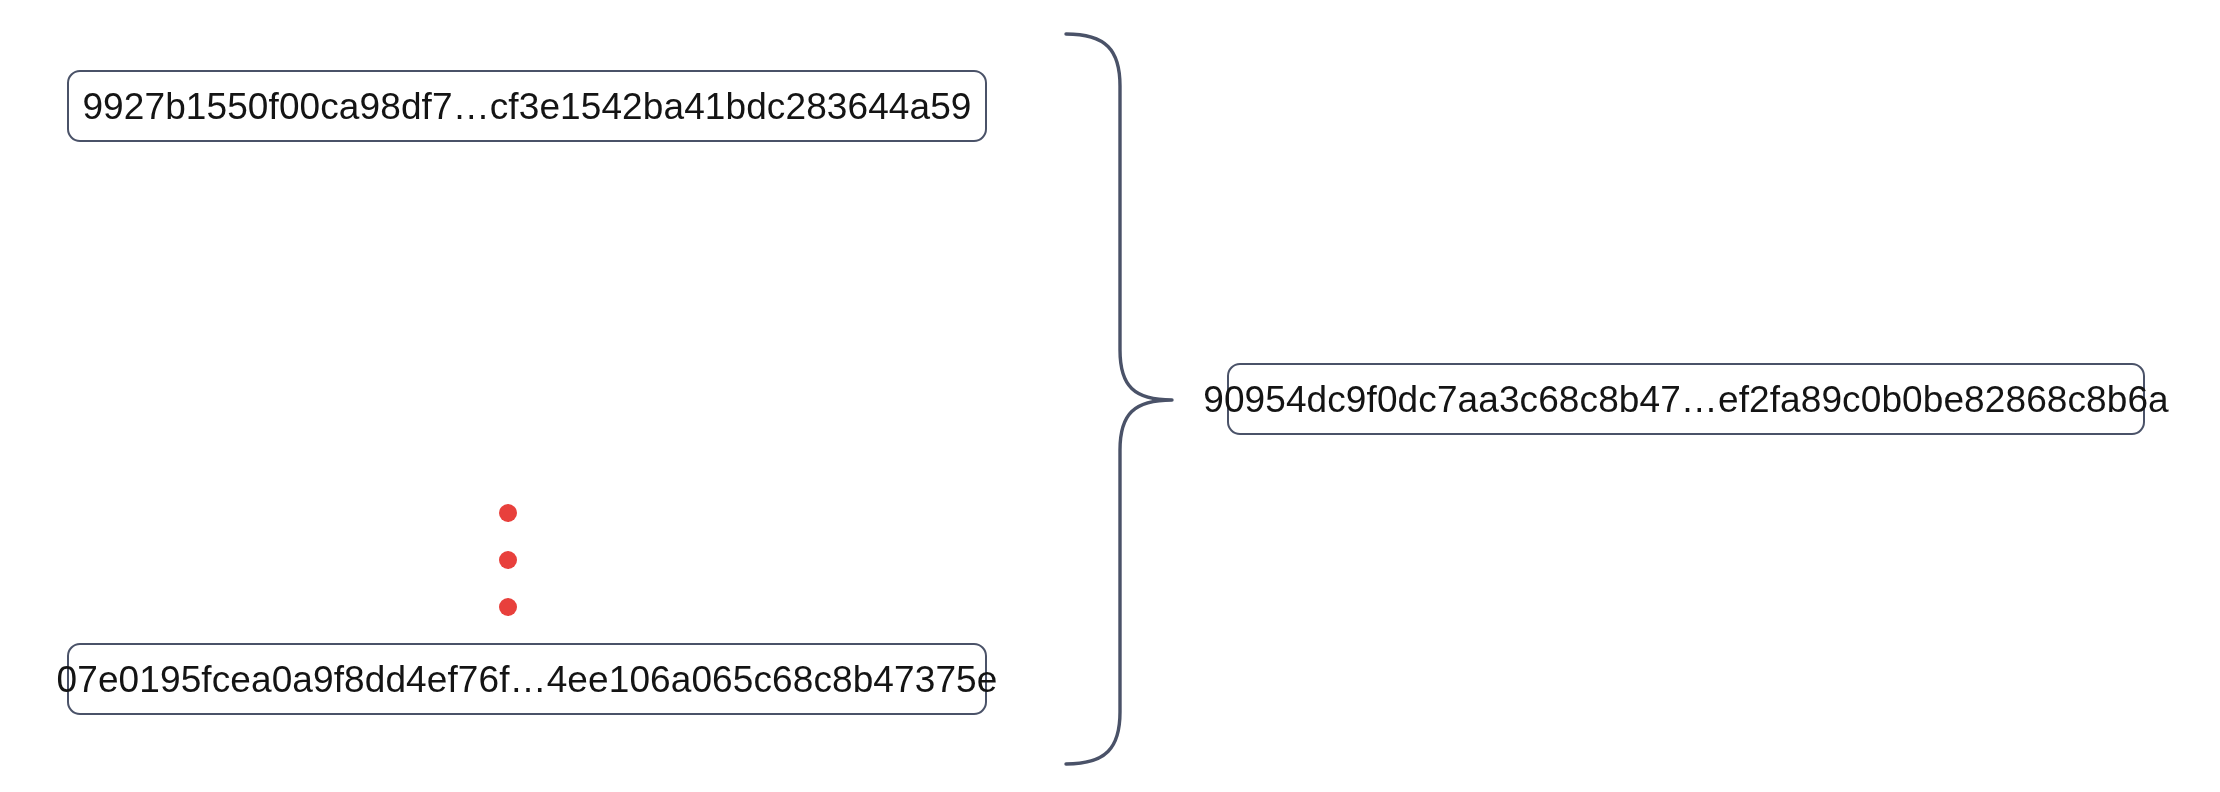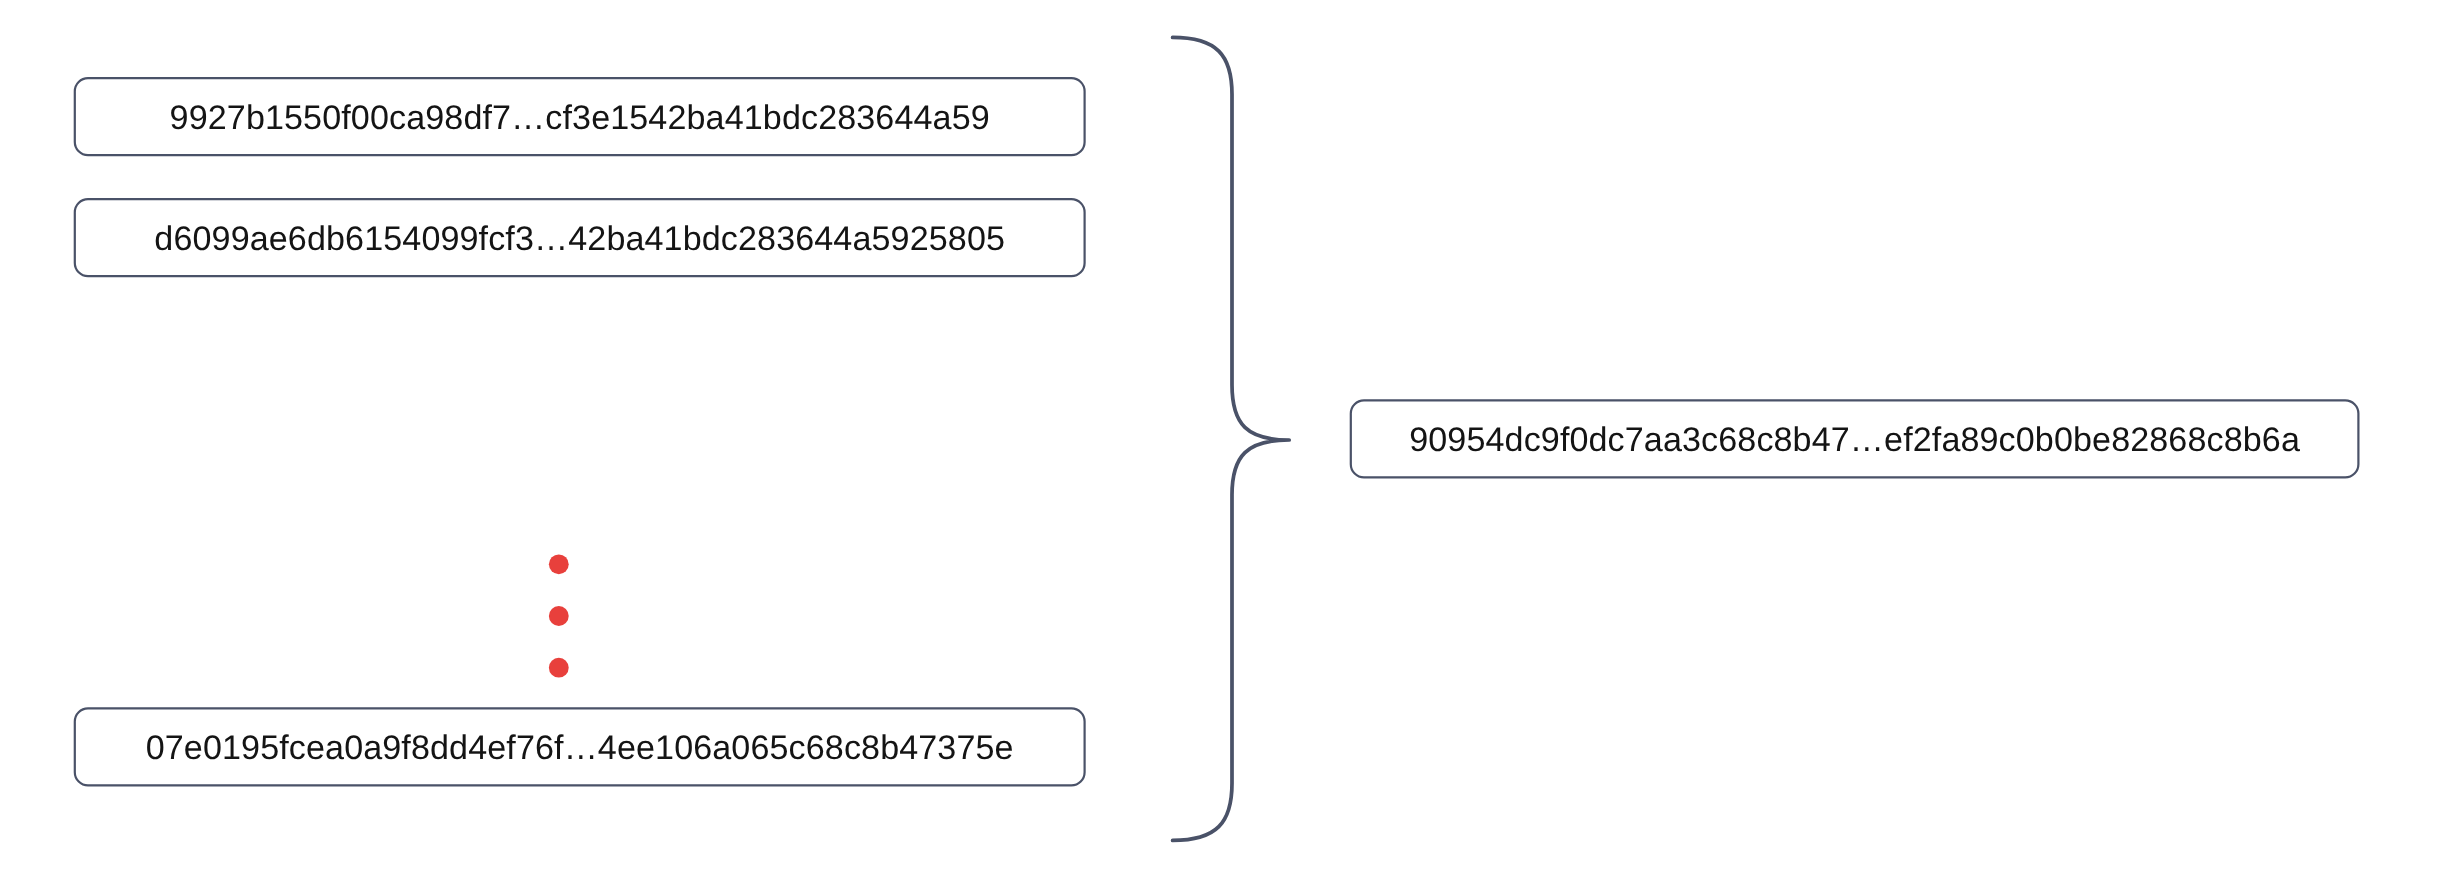--- a/index.html
+++ b/index.html
@@ -25,21 +25,21 @@
     background: #ffffff;
     border: 2.2px solid #4a5268;
     border-radius: 13px;
     display: flex;
     align-items: center;
     justify-content: center;
     height: 72px;
   }
   .hash-box .hash-text {
     font-family: "Liberation Sans", sans-serif;
-    font-size: 31px;
+    font-size: 37px;
     line-height: 1;
     color: #141414;
     letter-spacing: 0.1px;
     white-space: nowrap;
   }
 
   .input-box {
     left: 67px;
     width: 920px;
   }
@@ -93,23 +93,20 @@
 </style>
 </head>
 <body>
 
 <div id="canvas">
 
   <div class="hash-box input-box in-1">
     <span class="hash-text">9927b1550f00ca98df7…cf3e1542ba41bdc283644a59</span>
   </div>
 
-  <div class="hash-box input-box in-2">
-    <span class="hash-text">d6099ae6db6154099fcf3…42ba41bdc283644a5925805</span>
-  </div>
 
 
 
   <div class="dots-group">
     <span class="dot dot-1"></span>
     <span class="dot dot-2"></span>
     <span class="dot dot-3"></span>
   </div>
 
   <div class="hash-box input-box in-5">

